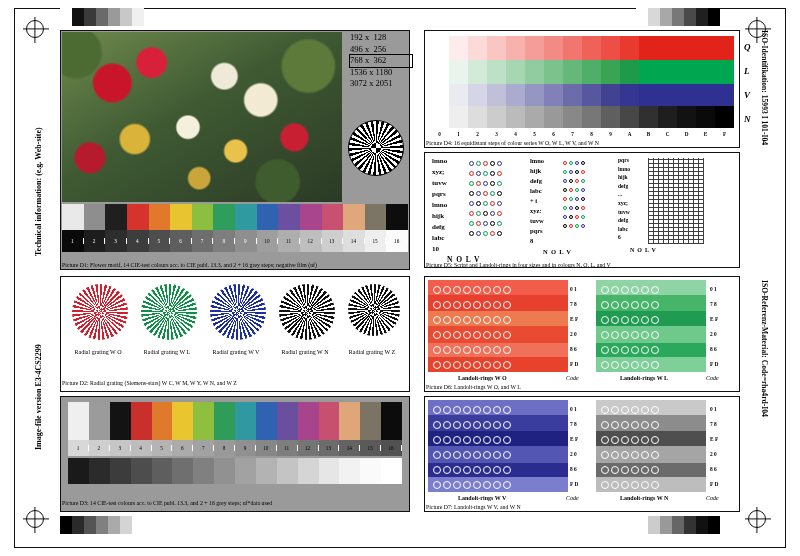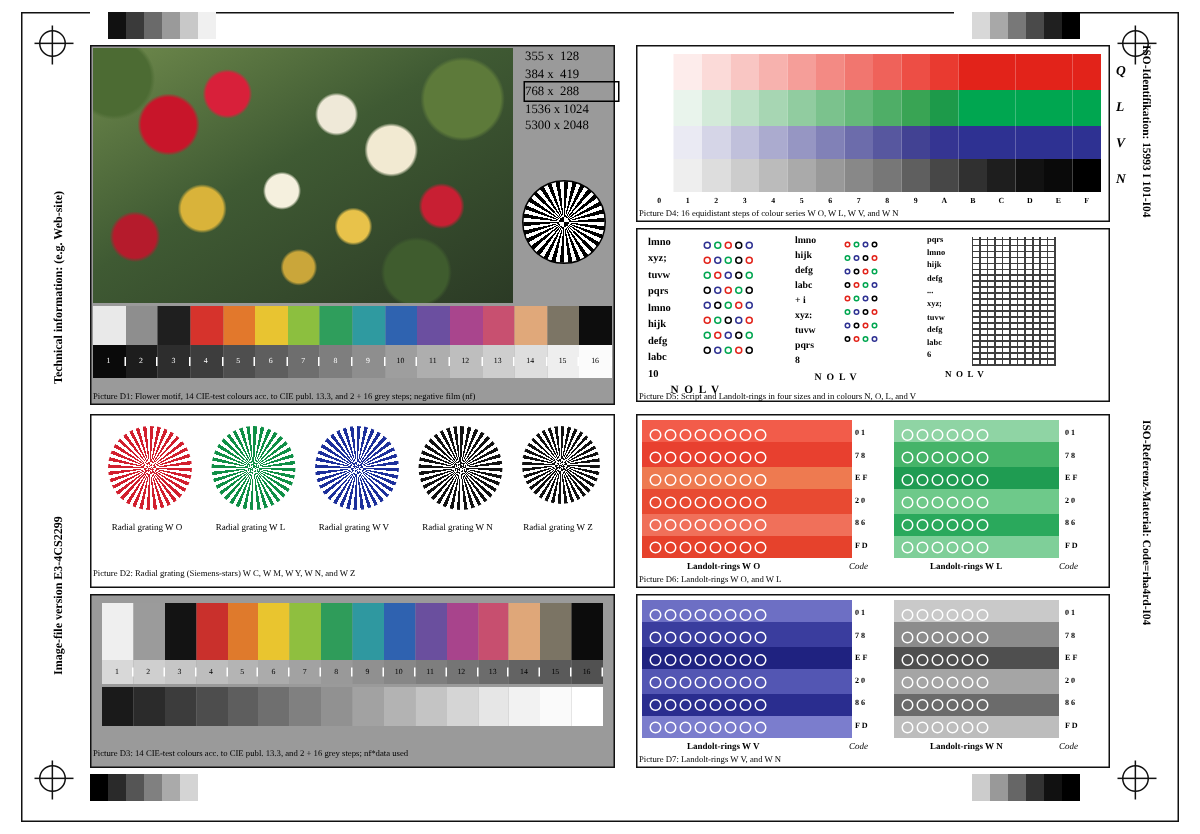--- a/index.html
+++ b/index.html
@@ -196,25 +196,25 @@
     <div style="flex:1;color:#000">11</div>
     <div style="flex:1;color:#000">12</div>
     <div style="flex:1;color:#000">13</div>
     <div style="flex:1;color:#000">14</div>
     <div style="flex:1;color:#000">15</div>
     <div style="flex:1;color:#000">16</div>
   </div>
   <div class="panelcap" style="left:62px;top:262px;width:348px;">Picture D1: Flower motif, 14 CIE-test colours acc. to CIE publ. 13.3, and 2 + 16 grey steps; negative film (nf)</div>
 
   <div class="reslist" style="left:350px;top:32px;width:62px;">
-    <div>355 x  128</div>
-    <div>384 x  419</div>
-    <div class="resbox">768 x  288</div>
-    <div>1536 x 1024</div>
-    <div>5300 x 2048</div>
+    <div>192 x  128</div>
+    <div>496 x  256</div>
+    <div class="resbox">768 x  362</div>
+    <div>1536 x 1180</div>
+    <div>3072 x 2051</div>
   </div>
 
   <div class="panel" style="left:60px;top:276px;width:350px;height:116px;"></div>
   <div class="star" style="position:absolute;left:72px;top:284px;width:56px;height:56px;background:repeating-conic-gradient(#d21f2e 0 5deg,#fff 5deg 10deg);"></div>
   <div class="star" style="position:absolute;left:141px;top:284px;width:56px;height:56px;background:repeating-conic-gradient(#0f8f46 0 5deg,#fff 5deg 10deg);"></div>
   <div class="star" style="position:absolute;left:210px;top:284px;width:56px;height:56px;background:repeating-conic-gradient(#1c2f9b 0 5deg,#fff 5deg 10deg);"></div>
   <div class="star" style="position:absolute;left:279px;top:284px;width:56px;height:56px;background:repeating-conic-gradient(#111 0 5deg,#fff 5deg 10deg);"></div>
   <div class="star" style="position:absolute;left:348px;top:284px;width:52px;height:52px;background:repeating-conic-gradient(#111 0 5deg,#fff 5deg 10deg);"></div>
 
   <div class="cap" style="position:absolute;left:62px;top:348px;width:72px;text-align:center;">Radial grating W  O</div>

